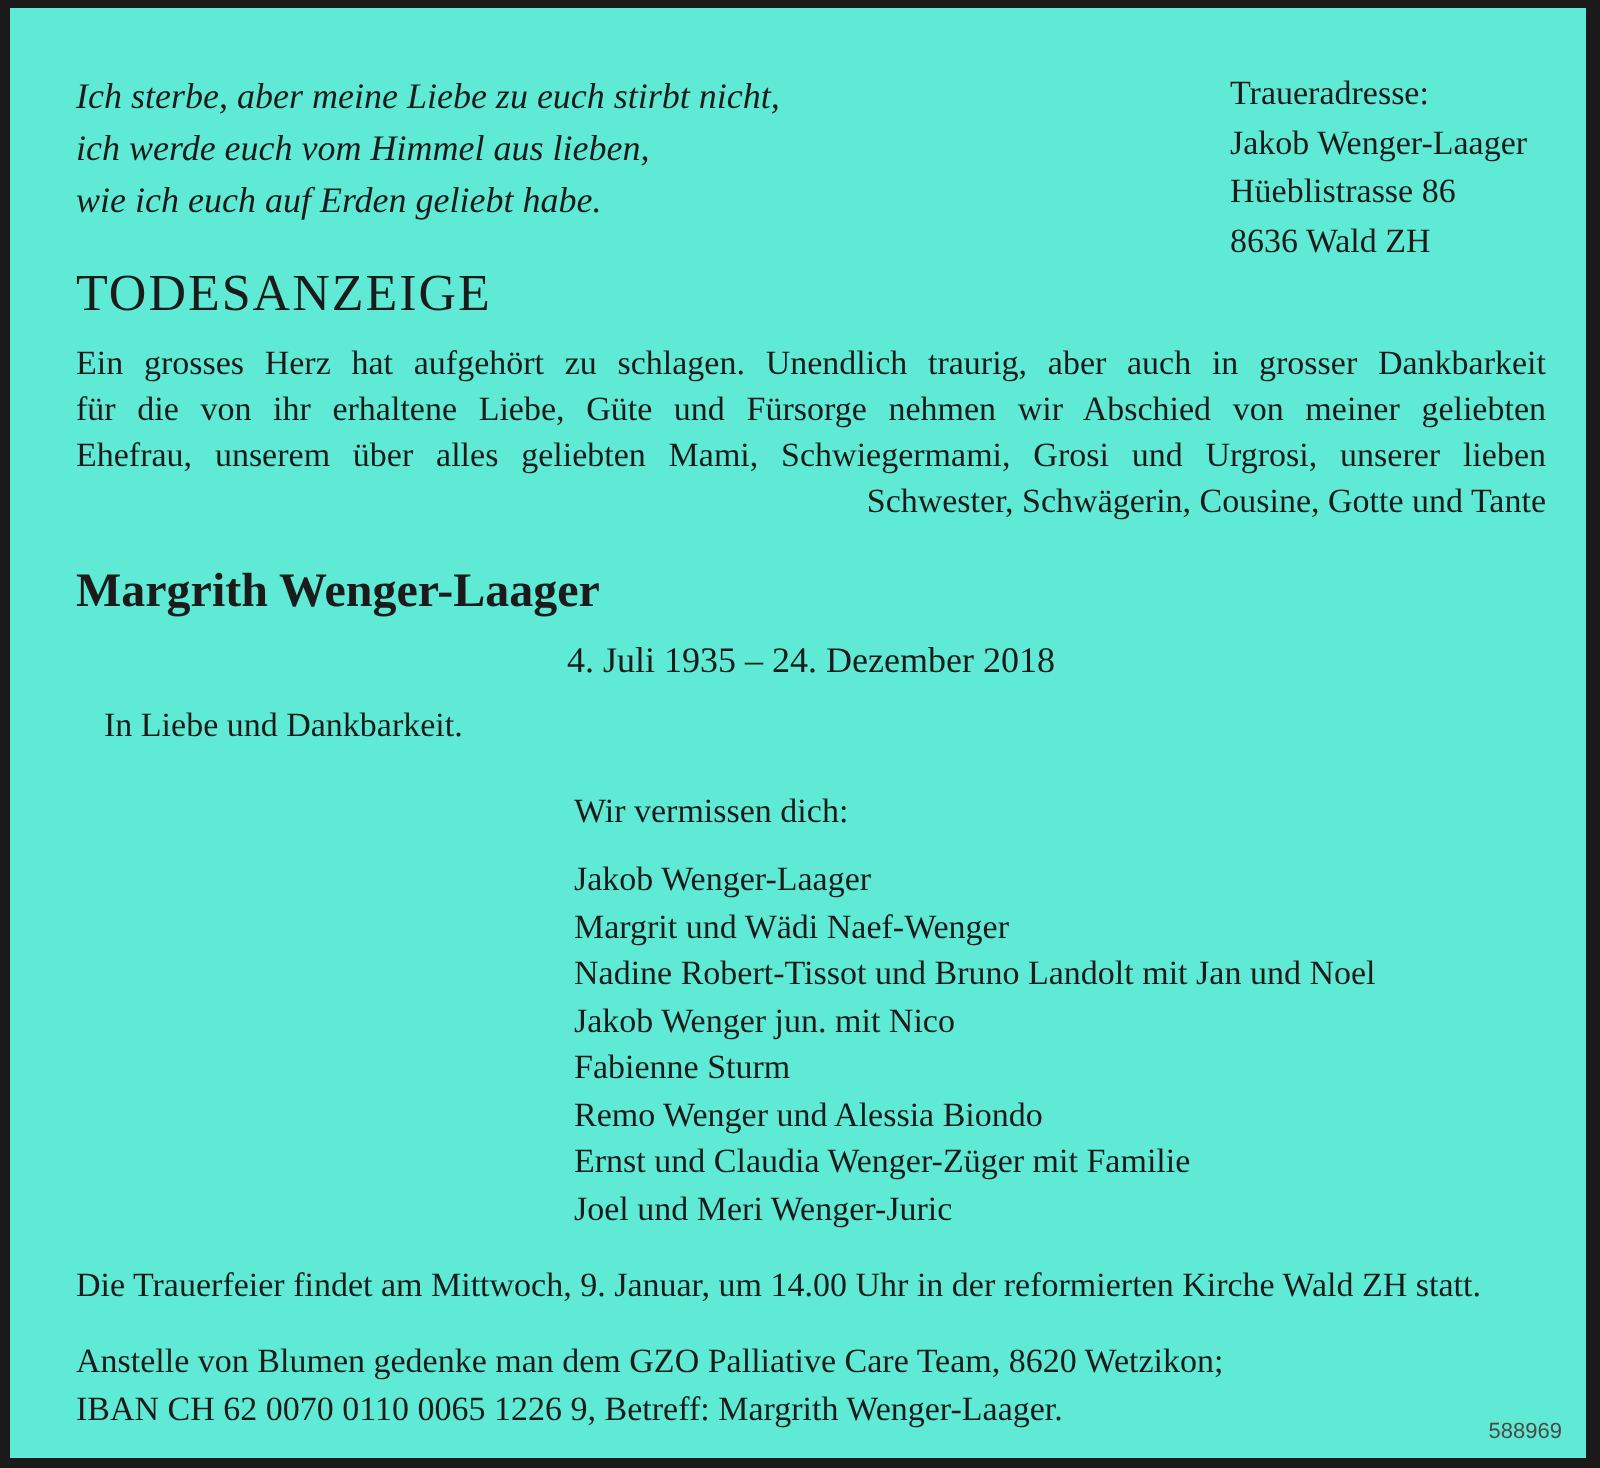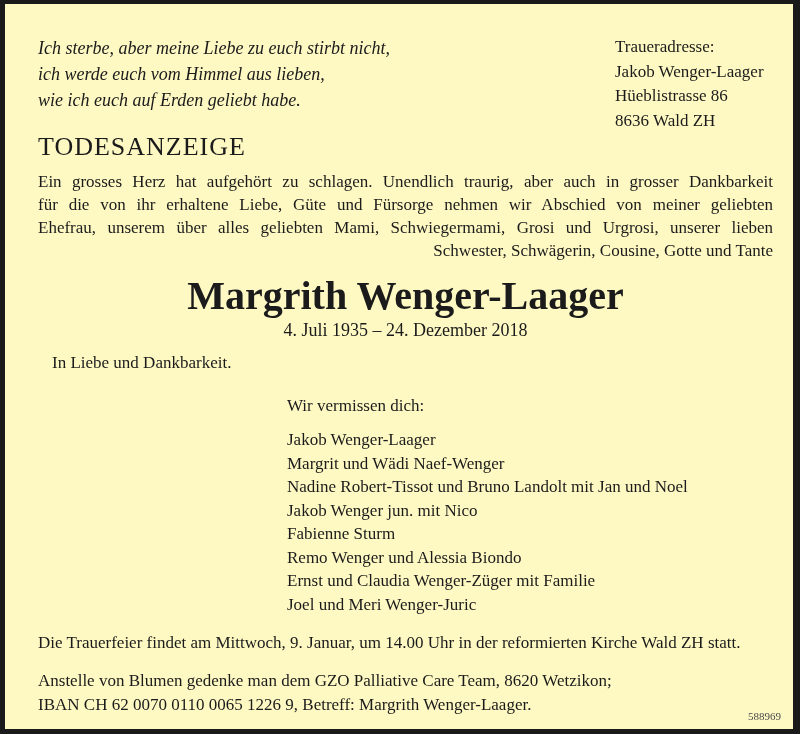--- a/index.html
+++ b/index.html
@@ -1,21 +1,21 @@
 <!DOCTYPE html>
 <html><head>
 <meta charset="utf-8">
 <style>
   html, body { margin: 0; padding: 0; background: #ffffff; }
   .page {
     position: relative;
     width: 800px;
     height: 734px;
     box-sizing: border-box;
-    background: #fef9c3;
+    background: #5eead4;
     border: solid #1a1a1a;
     border-width: 4px 7px 5px 5px;
     font-family: "Liberation Serif", "DejaVu Serif", serif;
     color: #1b1b1b;
     overflow: hidden;
   }
   .abs { position: absolute; }
 
   .quote {
     left: 33px; top: 31px;
@@ -43,22 +43,21 @@
     font-size: 17px;
     line-height: 23px;
     font-family: Liberation Serif, serif;
   }
   .obituary .jline { text-align: justify; text-align-last: justify; text-justify: inter-word; }
   .obituary .lastline { text-align: right; }
 
   .deceased-name {
     left: 33px; top: 273px;
     width: 735px;
-    text-align: center;
-    font-size: 40px;
+    font-size: 24px;
     font-weight: bold;
     line-height: 38px;
   }
 
   .life-dates {
     left: 33px; top: 315px;
     width: 735px;
     text-align: center;
     font-size: 18px;
     line-height: 22px;
@@ -94,21 +93,21 @@
   .donation {
     left: 33px; top: 655px;
     width: 740px;
     font-size: 17px;
     line-height: 23.5px;
     margin-top: 10px;
   }
 
   .ref-number {
     right: 12px; top: 706px;
-    font-family: Liberation Serif, serif;
+    font-family: Liberation Sans, sans-serif;
     font-size: 11px;
     color: #4a4a4a;
   }
 </style>
 </head>
 <body>
 
 <div class="page">
 
   <div class="abs quote">

